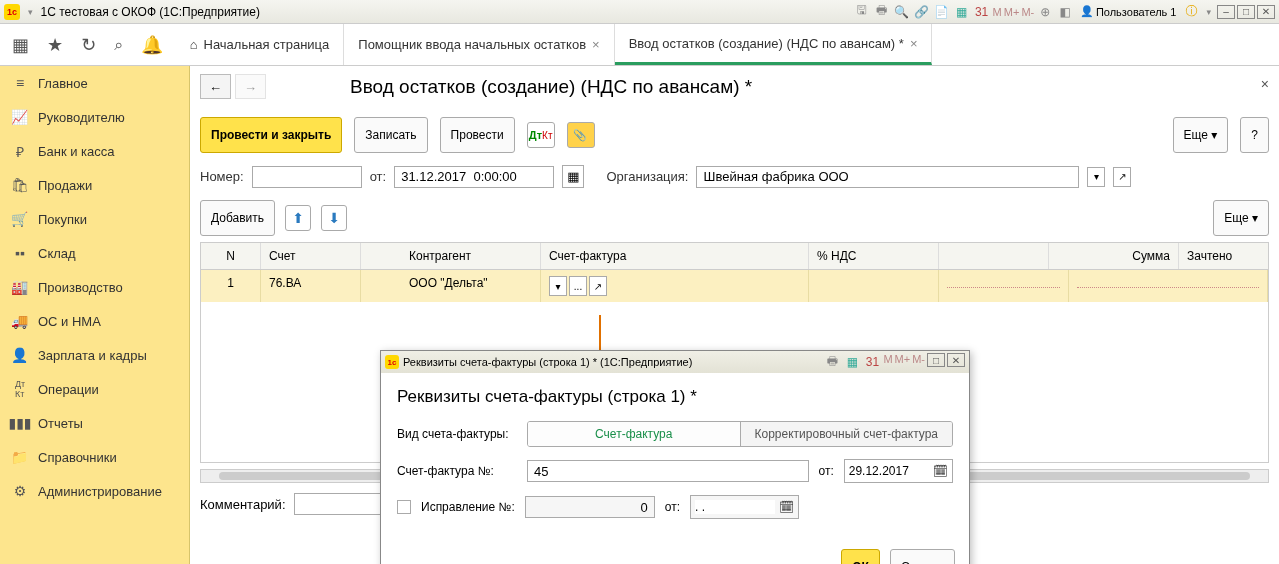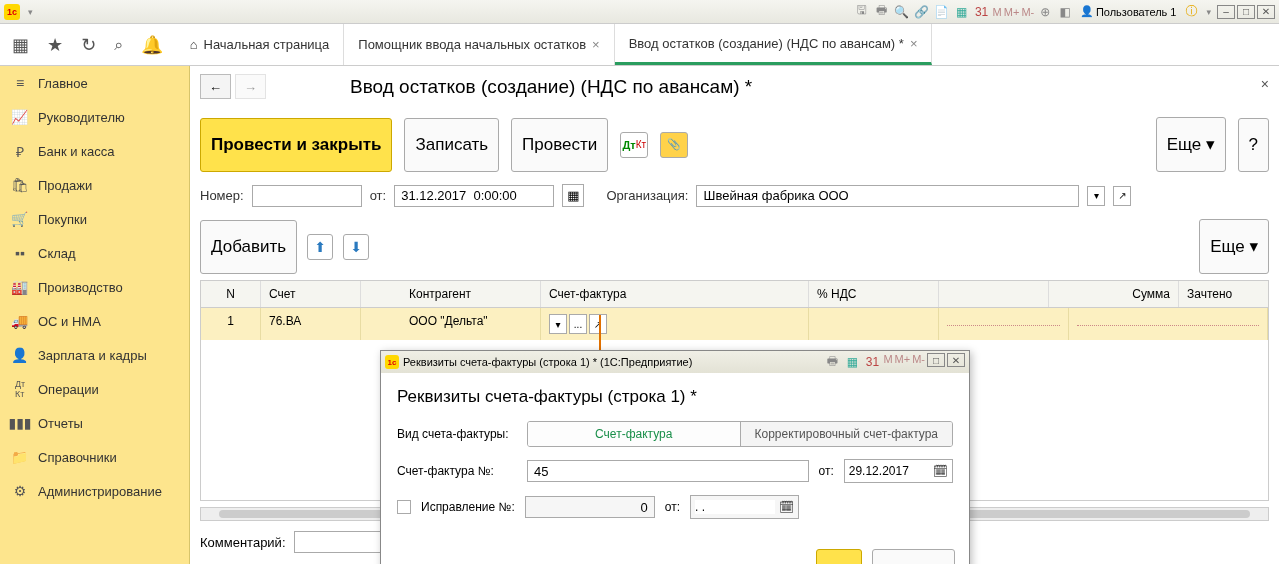--- a/index.html
+++ b/index.html
@@ -34,21 +34,21 @@
 .sidebar-item .sbi { width: 16px; height: 16px; display: inline-flex; align-items: center; justify-content: center; font-size: 14px; color: #555; }
 
 .content { flex: 1; background: #fff; padding: 8px 10px; overflow: hidden; position: relative; }
 .navbar { display: flex; align-items: center; gap: 4px; }
 .navbtn { border: 1px solid #bbb; background: #f4f4f4; padding: 4px 8px; font-size: 13px; }
 .page-title { font-size: 19px; margin-left: 80px; }
 .close-x { position: absolute; right: 10px; top: 10px; font-size: 14px; color: #555; }
 
 
 .toolbar { display: flex; align-items: center; gap: 12px; margin-top: 18px; }
-.btn { border: 1px solid #aaa; background: #fafafa; padding: 16px 10px; font-size: 17px; border-radius: 3px; }
+.btn { border: 1px solid #aaa; background: #fafafa; padding: 10px 10px; font-size: 12px; border-radius: 3px; }
 .btn.primary { background: #ffe24b; border-color: #cca800; font-weight: bold; }
 .btn.more { margin-left: auto; }
 .icon-btn { width: 28px; height: 26px; border: 1px solid #aaa; border-radius: 3px; display: inline-flex; align-items: center; justify-content: center; font-size: 11px; }
 .dk-icon { color: #080; font-weight: bold; }
 
 
 .formrow { display: flex; align-items: center; gap: 8px; margin-top: 12px; font-size: 13px; }
 .formrow label { color: #333; }
 .finput { border: 1px solid #aaa; padding: 3px 6px; font-size: 13px; height: 22px; }
 
@@ -108,20 +108,21 @@
 .checkbox { width: 14px; height: 14px; border: 1px solid #aaa; display: inline-block; }
 .dlg-footer { display: flex; justify-content: flex-end; padding: 8px 14px 12px; gap: 10px; }
 </style>
 </head>
 <body>
 
 <div class="titlebar">
   <div class="titlebar-left">
     <span class="tb-logo">1c</span>
     <span class="tb-down">▾</span>
+    <span>1С тестовая с ОКОФ  (1С:Предприятие)</span>
   </div>
   <div class="titlebar-right">
     <span class="tb-icon">🖫</span>
     <span class="tb-icon">🖶</span>
     <span class="tb-icon">🔍</span>
     <span class="tb-icon">🔗</span>
     <span class="tb-icon">📄</span>
     <span class="tb-icon green">▦</span>
     <span class="tb-icon red">31</span>
     <span class="tb-m">M</span>

